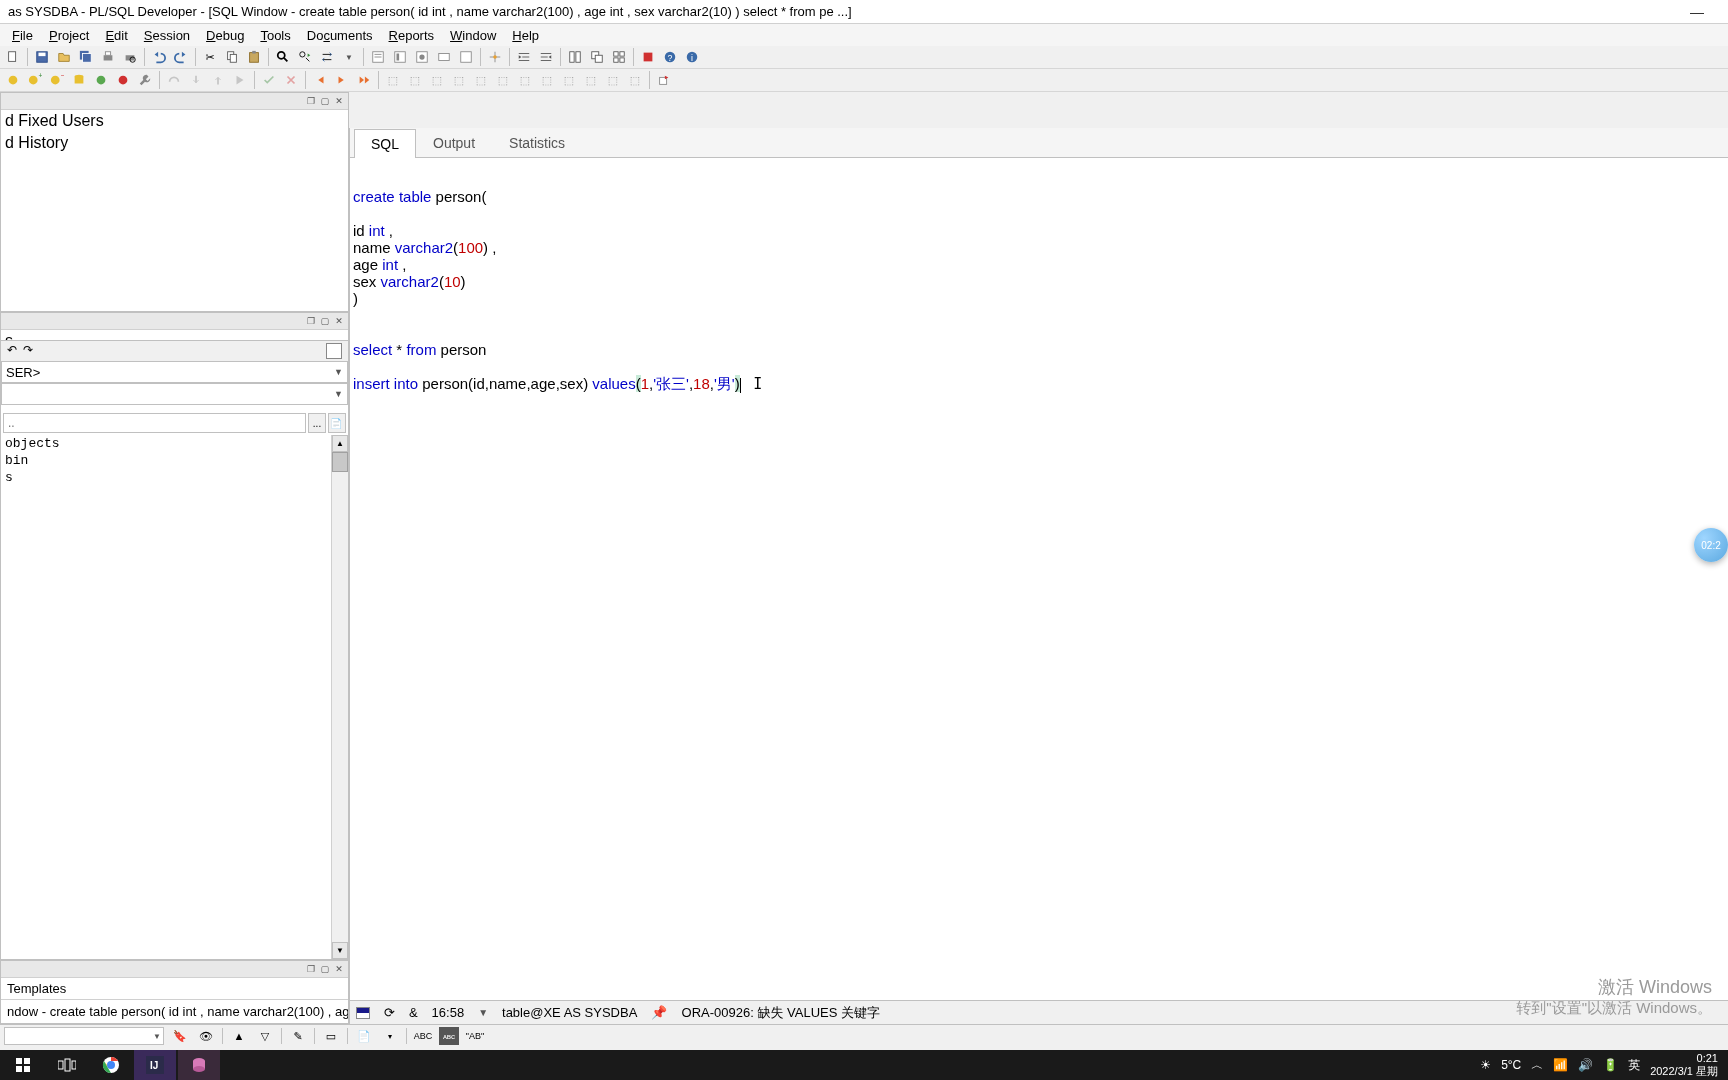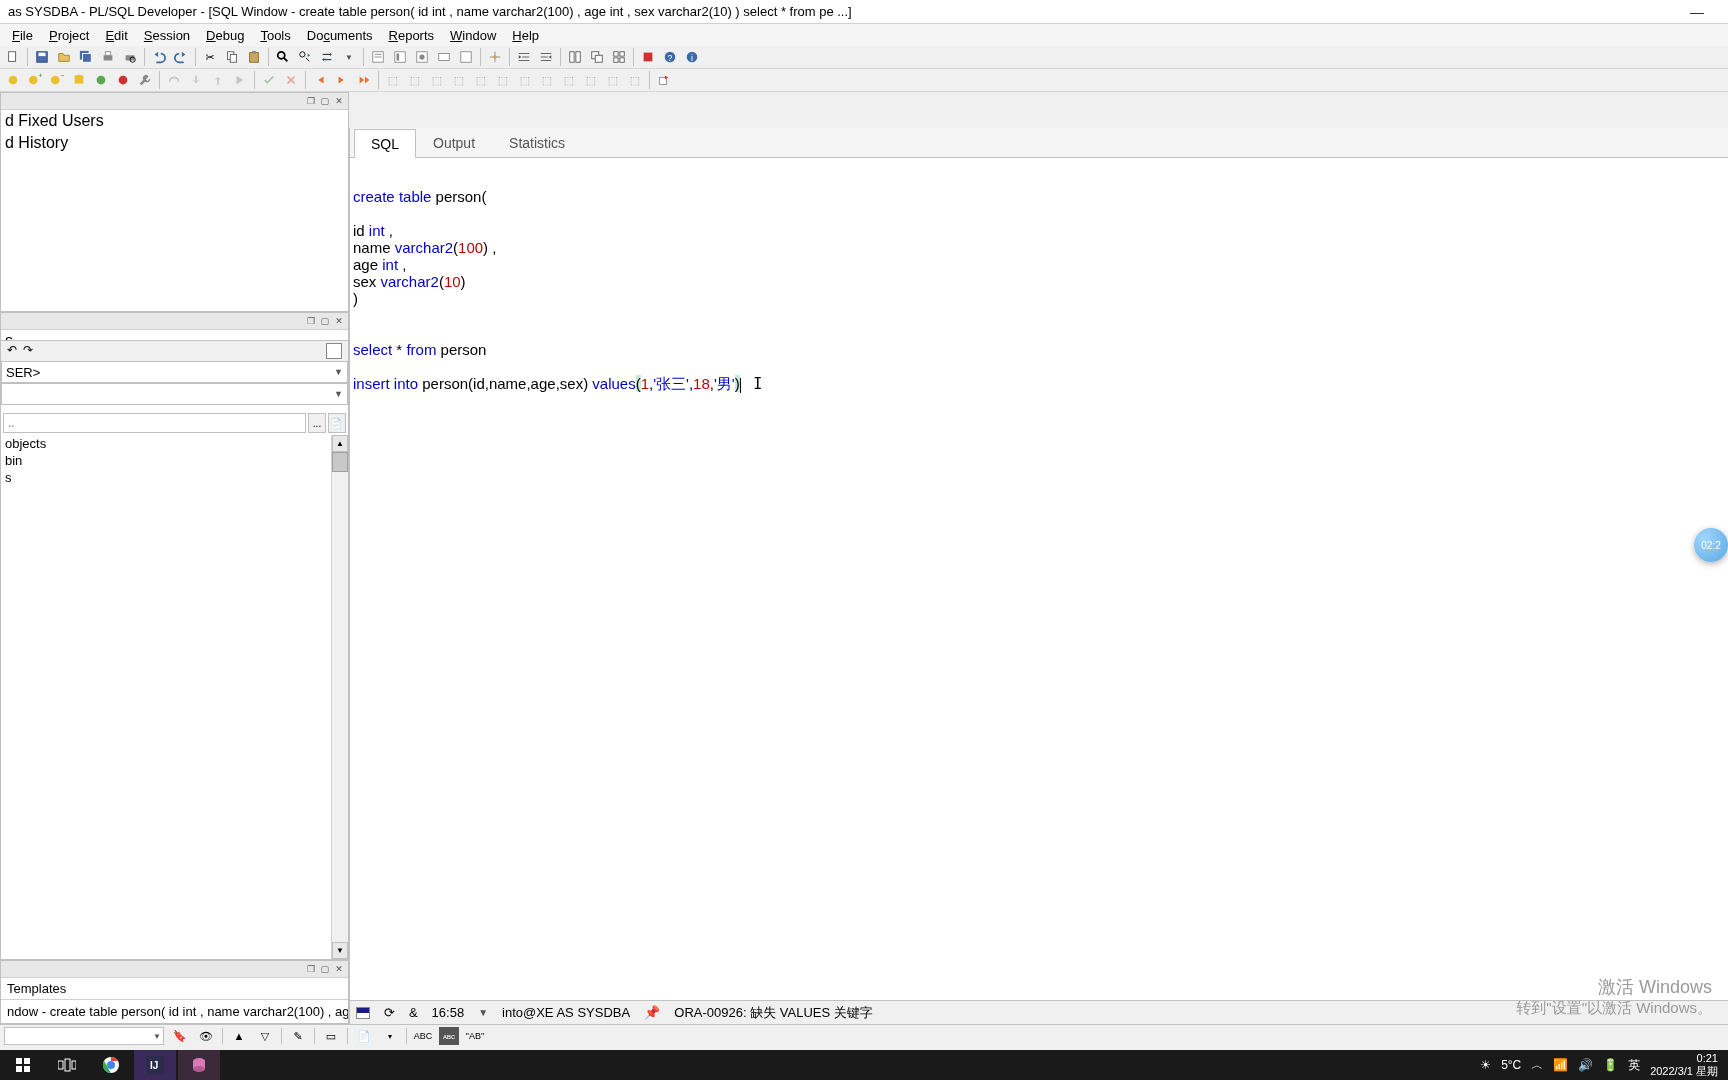--- a/index.html
+++ b/index.html
@@ -19,21 +19,21 @@
 .tb svg { width: 14px; height: 14px; }
 
 .main { display: flex; height: calc(100% - 69px - 23px - 30px - 26px); }
 
 .leftpanel { width: 349px; display: flex; flex-direction: column; background: #fff; }
 .panel { border: 1px solid #c0c0c0; background: #fff; margin-bottom: 0px; }
 .panel-hdr { height: 17px; background: #e8e8e8; display: flex; justify-content: flex-end; align-items: center; padding: 0 2px; border-bottom:1px solid #d0d0d0; }
 .panel-hdr .pbtn { width: 14px; height: 14px; font-size: 9px; display:flex; align-items:center; justify-content:center; color:#555; cursor:default; }
 .panel-body { background:#fff; font-size:16px; }
 .tree-row { padding: 2px 4px; color:#000; }
-.browser-row { padding:1px 4px; font-size:13px; }
+.browser-row { padding:1px 4px; font-size:13px;font-family:Liberation Mono, monospace; }
 .filterbar { display:flex; align-items:center; padding:2px; gap:2px; }
 .filterbar input { flex:1; height:20px; border:1px solid #c0c0c0; padding:0 4px; font-size:12px; }
 .filterbar .fb { width:18px; height:20px; border:1px solid #c0c0c0; background:#f0f0f0; display:flex; align-items:center; justify-content:center; font-size:10px; }
 .combo { width:100%; height:22px; border:1px solid #c0c0c0; background:#fff; display:flex; align-items:center; justify-content:space-between; padding:0 4px; font-size:13px; }
 .combo .arrow { font-size:9px; color:#555; }
 .scrollbar-v { width:17px; background:#f0f0f0; border-left:1px solid #d0d0d0; display:flex; flex-direction:column; }
 .scrollbar-v .sb-btn { height:17px; background:#e8e8e8; border:1px solid #c0c0c0; display:flex; align-items:center; justify-content:center; font-size:8px; }
 .scrollbar-v .sb-thumb { background:#c8c8c8; border:1px solid #a0a0a0; }
 .tmpl-hdr { padding:3px 6px; font-size:13px; border-bottom:1px solid #d0d0d0; }
 .winlist { padding:4px 6px; font-size:13px; white-space:nowrap; overflow:hidden; }
@@ -476,21 +476,21 @@
 <div class="code-line">&nbsp;</div>
 <div class="code-line"><span class="kw">insert</span> <span class="kw">into</span><span class="txt"> person(id,name,age,sex) </span><span class="kw">values</span><span class="hl-paren">(</span><span class="num">1</span><span class="txt">,</span><span class="kw">'张三'</span><span class="txt">,</span><span class="num">18</span><span class="txt">,</span><span class="kw">'男'</span><span class="hl-paren">)</span><span class="cursor-bar"></span>   <span class="text-cursor">I</span></div>
     </div>
 
     <div class="statusbar">
       <span class="sb-box"></span>
       <span class="sb-item">⟳</span>
       <span class="sb-item">&amp;</span>
       <span class="sb-item">16:58</span>
       <span class="sb-dd">▼</span>
-      <span class="sb-item">into@XE AS SYSDBA</span>
+      <span class="sb-item">table@XE AS SYSDBA</span>
       <span>📌</span>
       <span class="sb-item">ORA-00926: 缺失 VALUES 关键字</span>
     </div>
   </div>
 </div>
 
 <div class="findbar">
   <div class="fbin">
       <span class="arrow">▼</span>
     </div>

